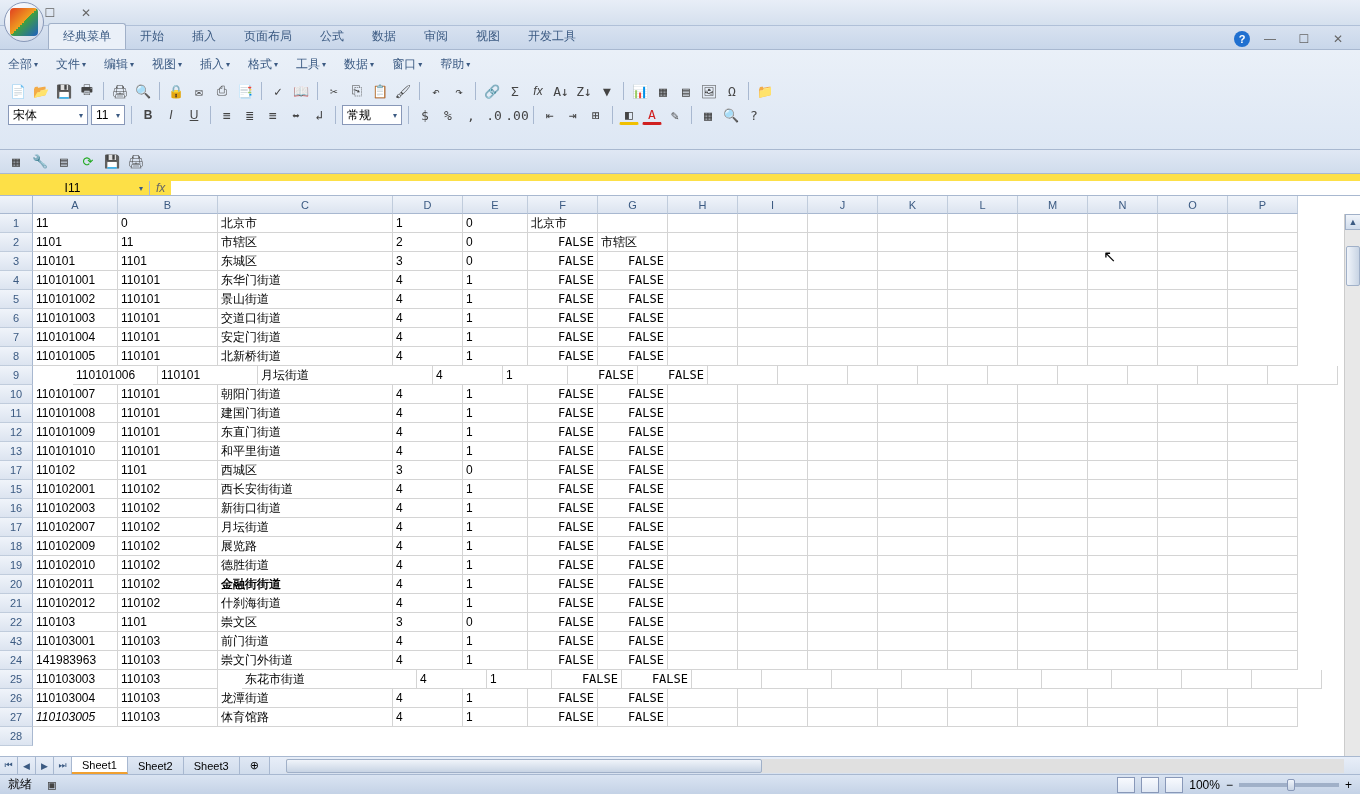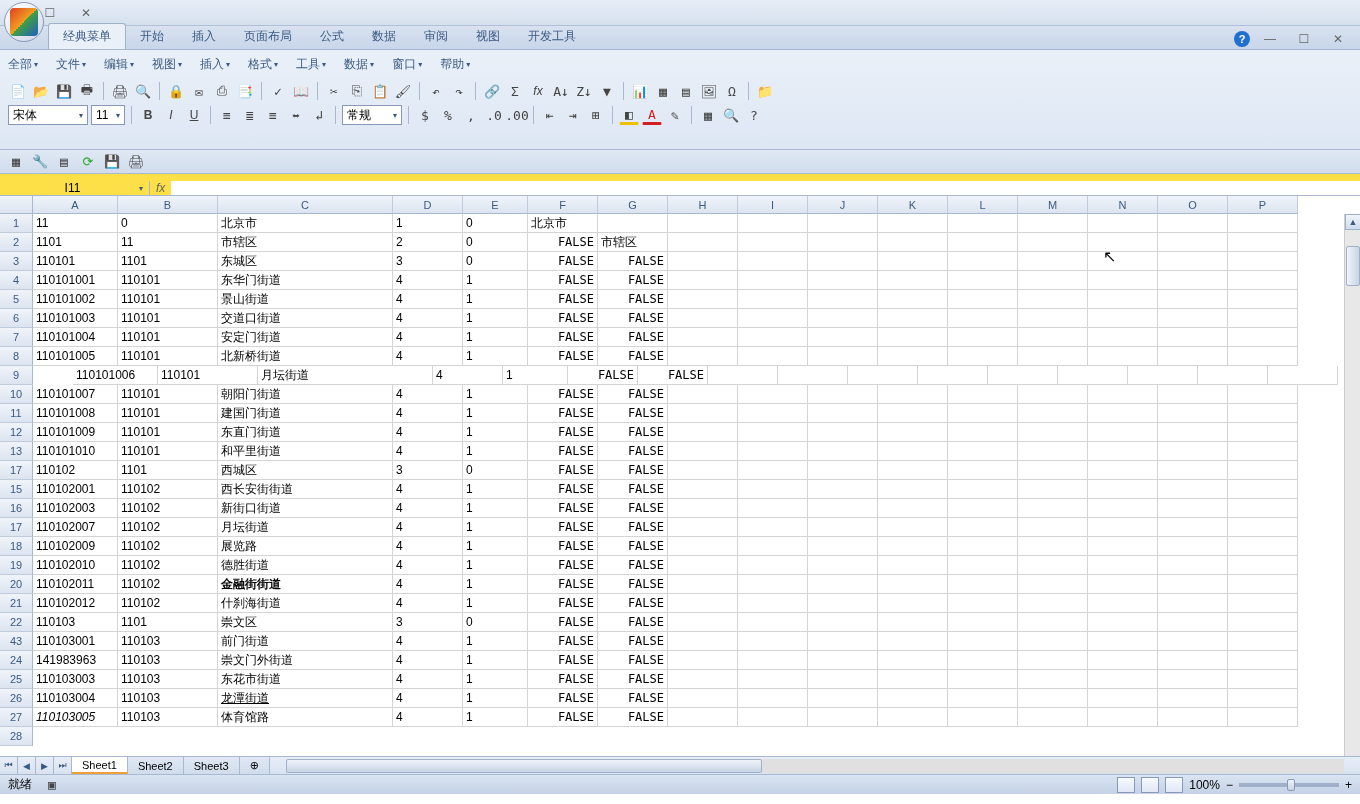--- a/index.html
+++ b/index.html
@@ -738,39 +738,39 @@
         <div class="cell" style="width: 70px;"></div>
         <div class="cell" style="width: 70px;"></div>
         <div class="cell" style="width: 70px;"></div>
         <div class="cell" style="width: 70px;"></div>
         <div class="cell" style="width: 70px;"></div>
         <div class="cell" style="width: 70px;"></div>
       </div>
       <div class="row">
         <div class="cell" style="width: 85px;">110103003</div>
         <div class="cell" style="width: 100px;">110103</div>
-        <div class="cell" style="width: 175px;">东花市街道</div>
+        <div class="cell" style="width: 175px; margin-left: 24px;">东花市街道</div>
         <div class="cell" style="width: 70px; justify-content: flex-start;">4</div>
         <div class="cell" style="width: 65px; justify-content: flex-start;">1</div>
         <div class="cell center" style="width: 70px;">FALSE</div>
         <div class="cell center" style="width: 70px;">FALSE</div>
         <div class="cell" style="width: 70px;"></div>
         <div class="cell" style="width: 70px;"></div>
         <div class="cell" style="width: 70px;"></div>
         <div class="cell" style="width: 70px;"></div>
         <div class="cell" style="width: 70px;"></div>
         <div class="cell" style="width: 70px;"></div>
         <div class="cell" style="width: 70px;"></div>
         <div class="cell" style="width: 70px;"></div>
         <div class="cell" style="width: 70px;"></div>
       </div>
       <div class="row">
         <div class="cell" style="width: 85px;">110103004</div>
         <div class="cell" style="width: 100px;">110103</div>
-        <div class="cell" style="width: 175px; text-decoration: underline;">龙潭街道</div>
+        <div class="cell" style="width: 175px;">龙潭街道</div>
         <div class="cell" style="width: 70px; justify-content: flex-start;">4</div>
         <div class="cell" style="width: 65px; justify-content: flex-start;">1</div>
         <div class="cell center" style="width: 70px;">FALSE</div>
         <div class="cell center" style="width: 70px;">FALSE</div>
         <div class="cell" style="width: 70px;"></div>
         <div class="cell" style="width: 70px;"></div>
         <div class="cell" style="width: 70px;"></div>
         <div class="cell" style="width: 70px;"></div>
         <div class="cell" style="width: 70px;"></div>
         <div class="cell" style="width: 70px;"></div>

